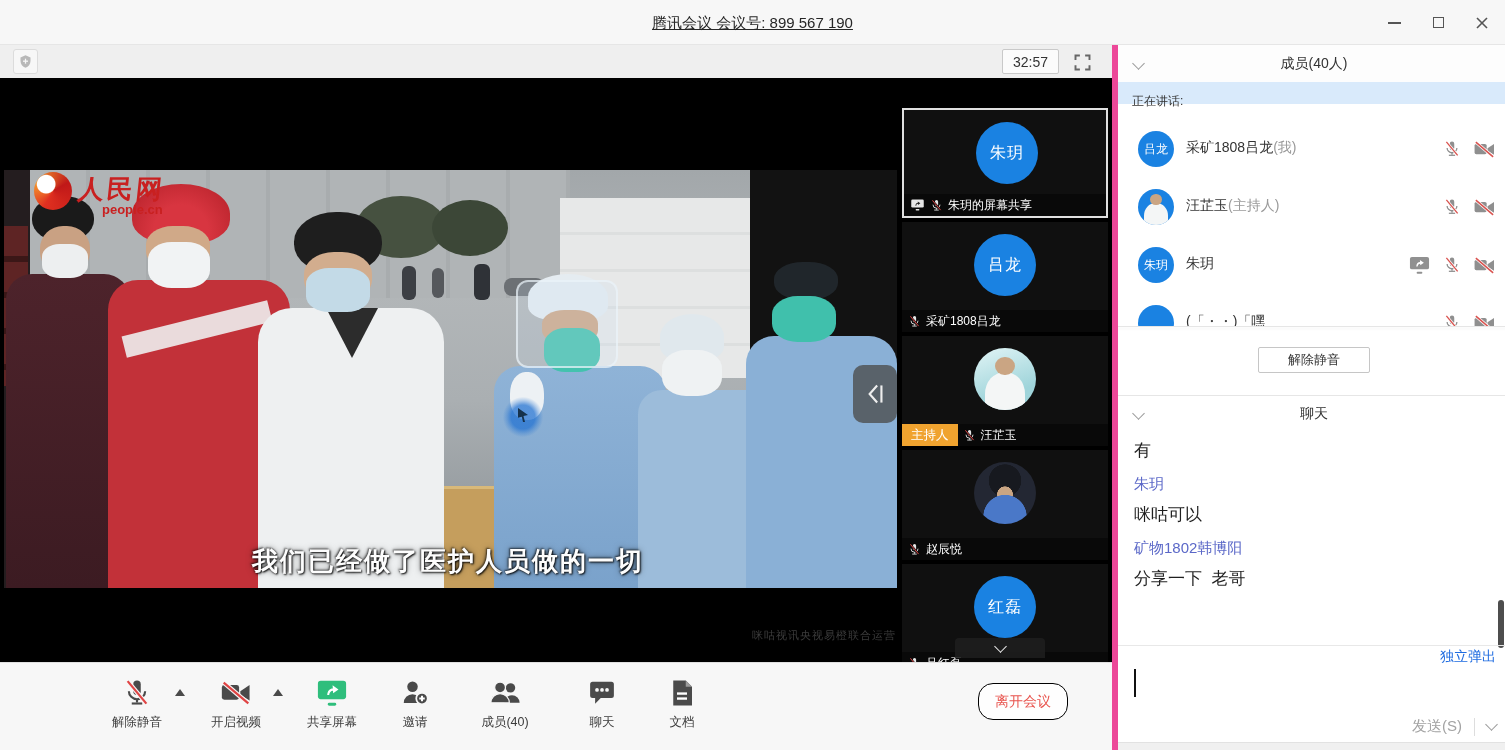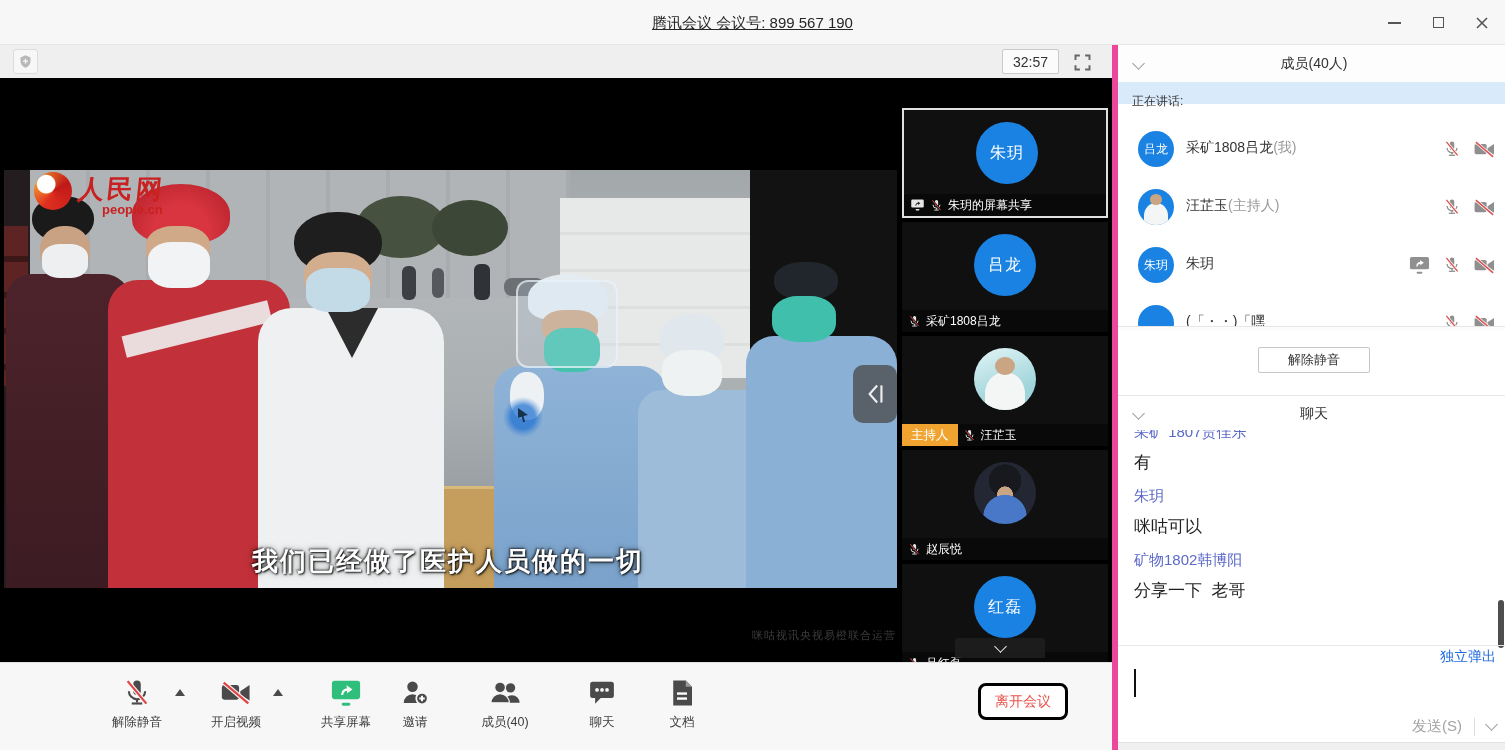--- a/index.html
+++ b/index.html
@@ -90,21 +90,21 @@
   .av-photo-z { background:radial-gradient(circle at 50% 88%,#4a78c8 0 34%,transparent 35%), radial-gradient(circle at 50% 52%,#c9a583 0 17%,transparent 18%), radial-gradient(circle at 50% 30%,#17191f 0 30%,transparent 31%), #232733; }
   .av-tan { background:#e8d2a8; }
   .collapse-pill { position:absolute; left:955px; top:560px; width:90px; height:20px; background:rgba(30,30,30,.85); border-radius:4px 4px 0 0; display:flex; align-items:center; justify-content:center; cursor:pointer; }
 
   
   .toolbar { position:absolute; left:0; top:662px; width:1112px; height:88px; background:#f7f7f7; border-top:1px solid #e0e0e0; }
   .tb-item { position:absolute; top:12px; width:92px; height:66px; display:flex; flex-direction:column; align-items:center; cursor:pointer; }
   .tb-ic { height:36px; display:flex; align-items:center; justify-content:center; }
   .tb-label { margin-top:3px; font-size:12.5px; color:#3c3c3c; white-space:nowrap; }
   .tri-up { position:absolute; width:0; height:0; border-left:5px solid transparent; border-right:5px solid transparent; border-bottom:7px solid #4a4a4a; cursor:pointer; }
-  .leave-btn { position:absolute; left:978px; top:20px; width:90px; height:37px; background:#fefefe; border:3px solid #000000; border-radius:8px; color:#e8544e; font-size:14px; display:flex; align-items:center; justify-content:center; cursor:pointer; }
+  .leave-btn { position:absolute; left:978px; top:20px; width:90px; height:37px; background:#fefefe; border:1px solid #000000; border-radius:15px; color:#e8544e; font-size:14px; display:flex; align-items:center; justify-content:center; cursor:pointer; }
 
   
   .right-panel { position:absolute; left:1112px; top:45px; width:393px; height:705px; background:#fff; border-left:6px solid #ec4899; }
   .panel-sec { position:absolute; left:0; width:392px; }
   .mem-header { top:0; height:37px; background:#fdfdfd; }
   .sec-title { text-align:center; line-height:37px; font-size:14px; color:#333; }
   .sec-chev { position:absolute; left:16px; top:14px; cursor:pointer; }
   .chev { width:9px; height:9px; border-right:1.6px solid #999; border-bottom:1.6px solid #999; transform:rotate(45deg); }
   .chev-white { border-color:#eee; }
   .speaking-bar { top:37px; height:22px; background:#d9eafb; font-size:12px; color:#333; line-height:38px; padding-left:14px; }
@@ -337,21 +337,21 @@
     <div class="tri-up" style="left:175px; top:26px"></div>
     <div class="tb-item" style="left:190px">
       <div class="tb-ic">
           <svg class="ic" width="32" height="28" viewBox="0 0 26 22" style="color:#4a4a4a;--under:#f7f7f7;--red:#e04444">
             <use href="#i-cam-off"></use>
           </svg>
         </div>
       <div class="tb-label">开启视频</div>
     </div>
     <div class="tri-up" style="left:273px; top:26px"></div>
-    <div class="tb-item" style="left:300px">
+    <div class="tb-item" style="left:286px">
       <div class="tb-ic">
           <svg class="ic" width="34" height="31" viewBox="0 0 24 22" style="color:#2fbe7c;--arrow:#fff">
             <use href="#i-share"></use>
           </svg>
         </div>
       <div class="tb-label">共享屏幕</div>
     </div>
     <div class="tb-item" style="left:369px">
       <div class="tb-ic">
         <svg width="30" height="30" viewBox="0 0 24 24">
@@ -472,21 +472,20 @@
     </div>
 
     <div class="panel-sec chat-header">
       <div class="sec-chev">
           <div class="chev"></div>
         </div>
       <div class="sec-title">聊天</div>
     </div>
 
     <div class="panel-sec chat-msgs">
-      <div class="msg-sender first">采矿 1807贾佳乐</div>
       <div class="msg-text">有</div>
       <div class="msg-sender">朱玥</div>
       <div class="msg-text">咪咕可以</div>
       <div class="msg-sender">矿物1802韩博阳</div>
       <div class="msg-text">分享一下  老哥</div>
     </div>
     <div class="chat-scrollthumb"></div>
 
     <div class="panel-sec popout-row">
       <div class="popout-link">独立弹出</div>

